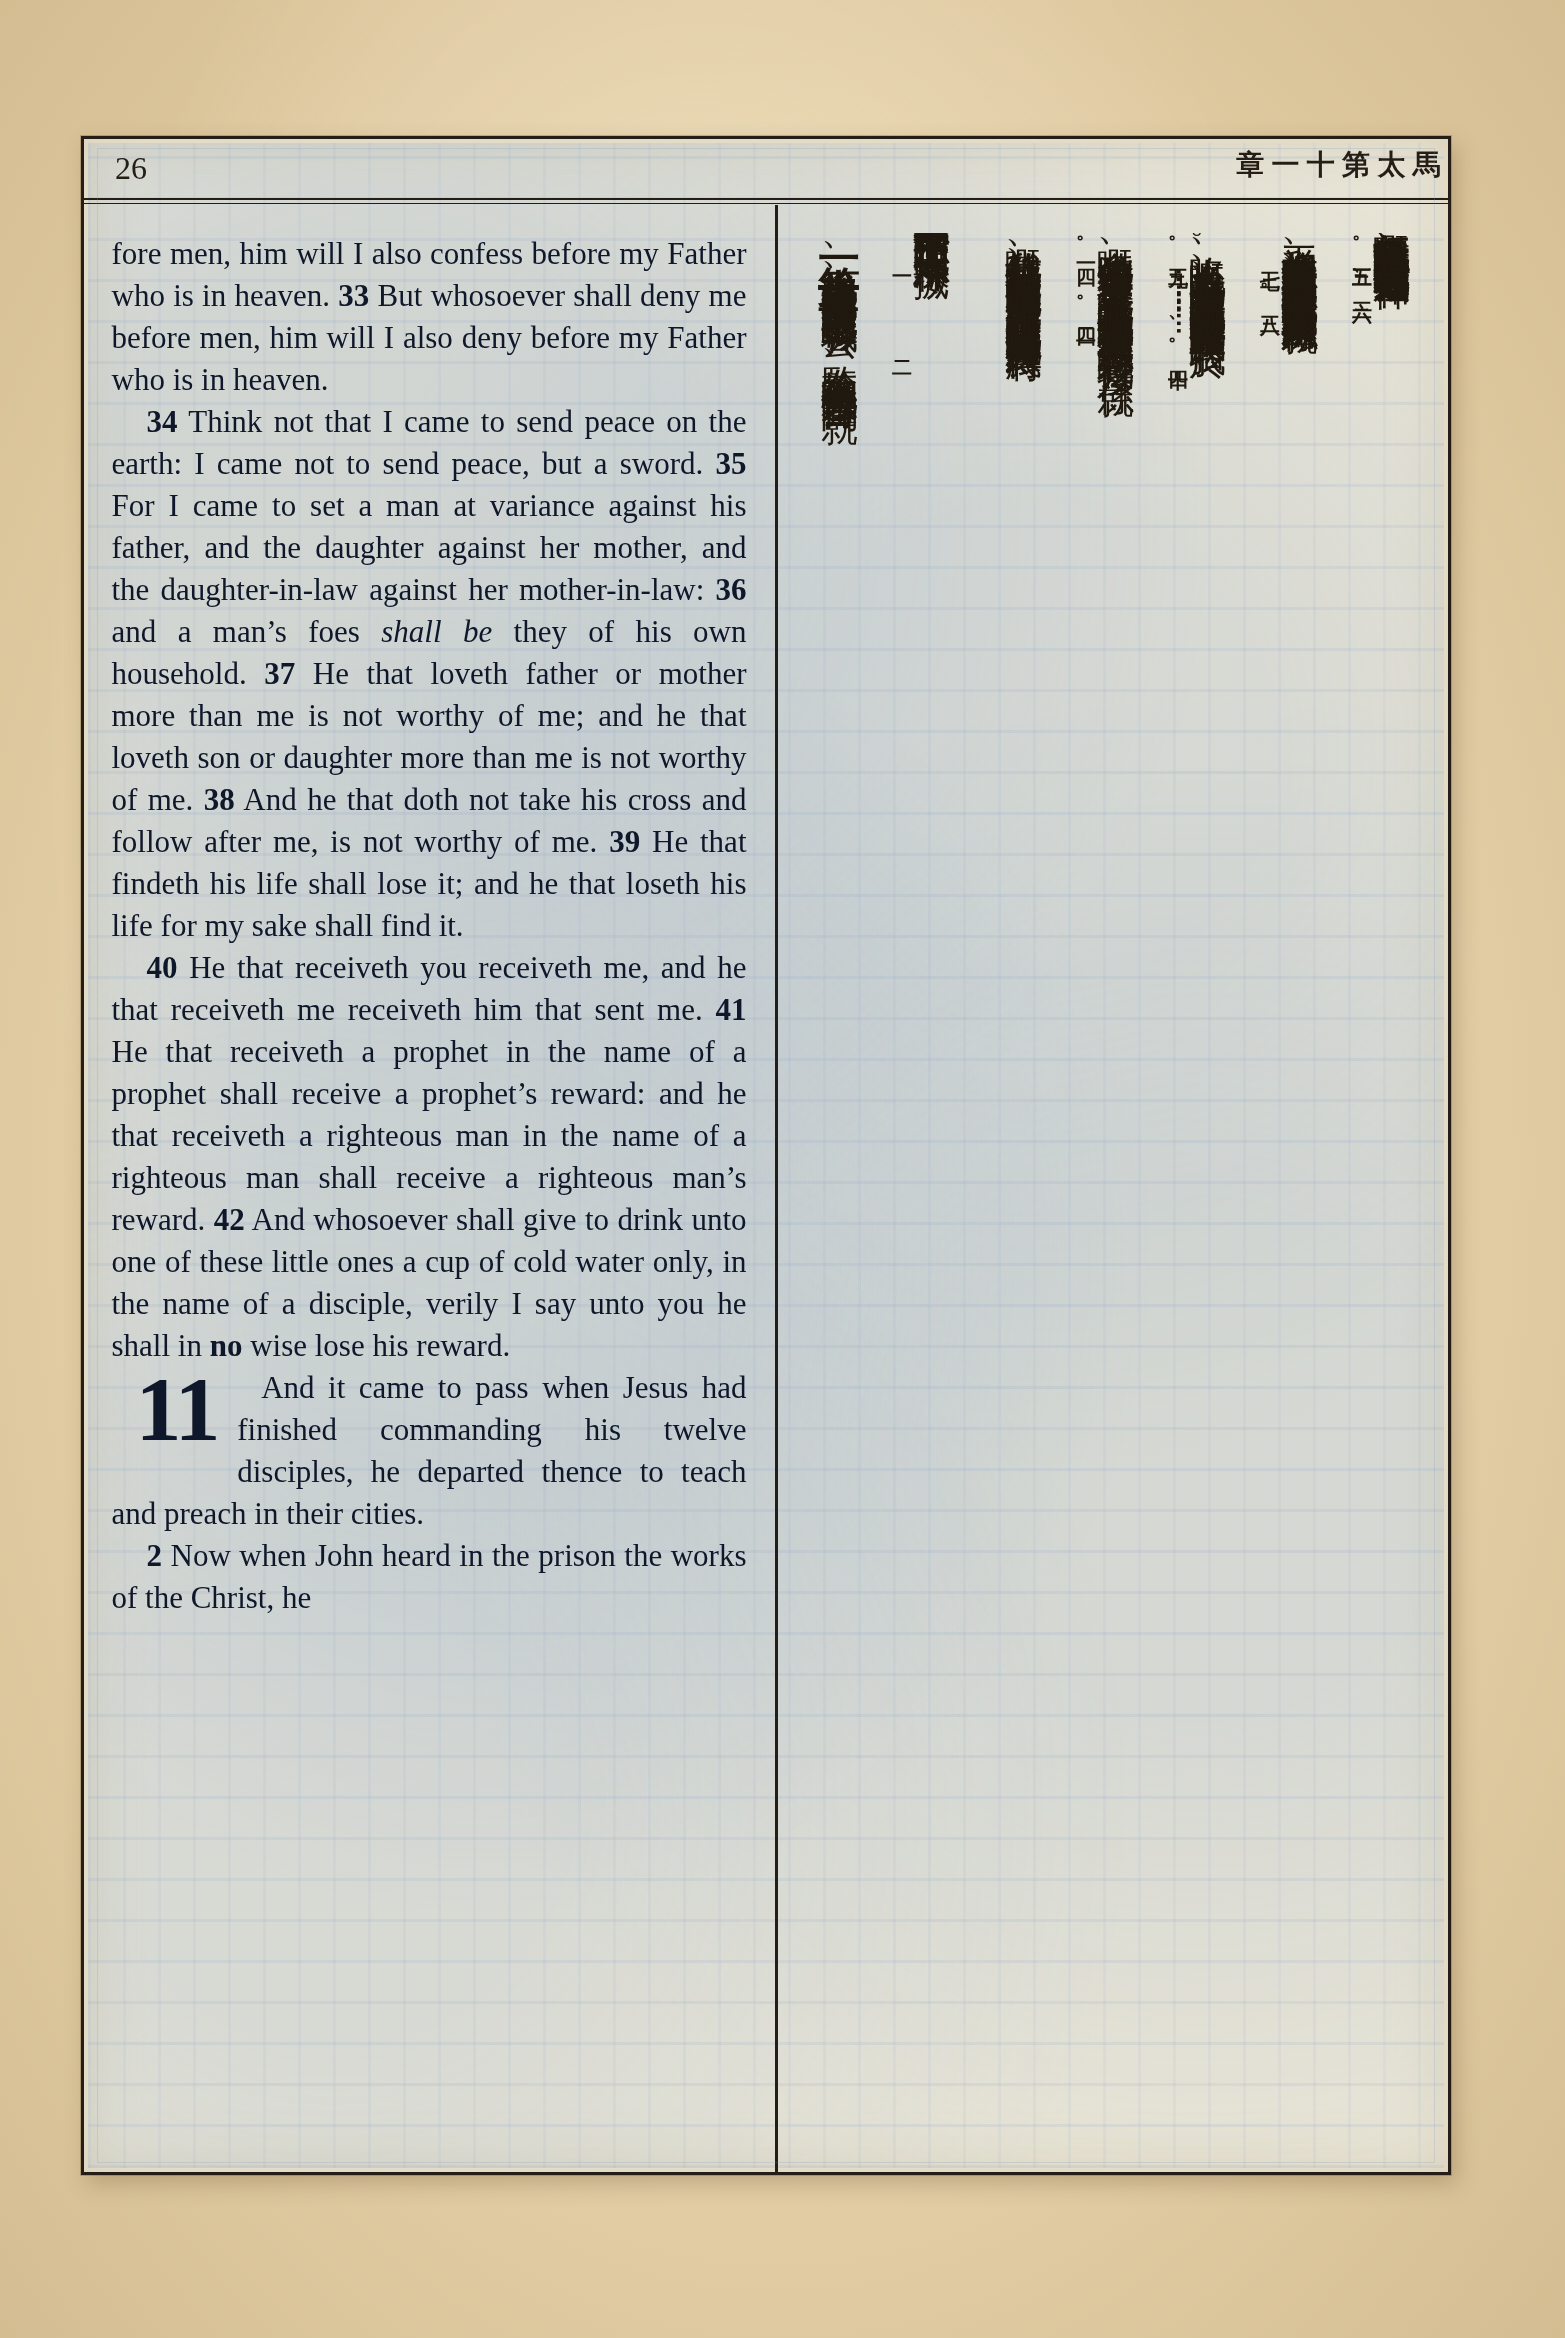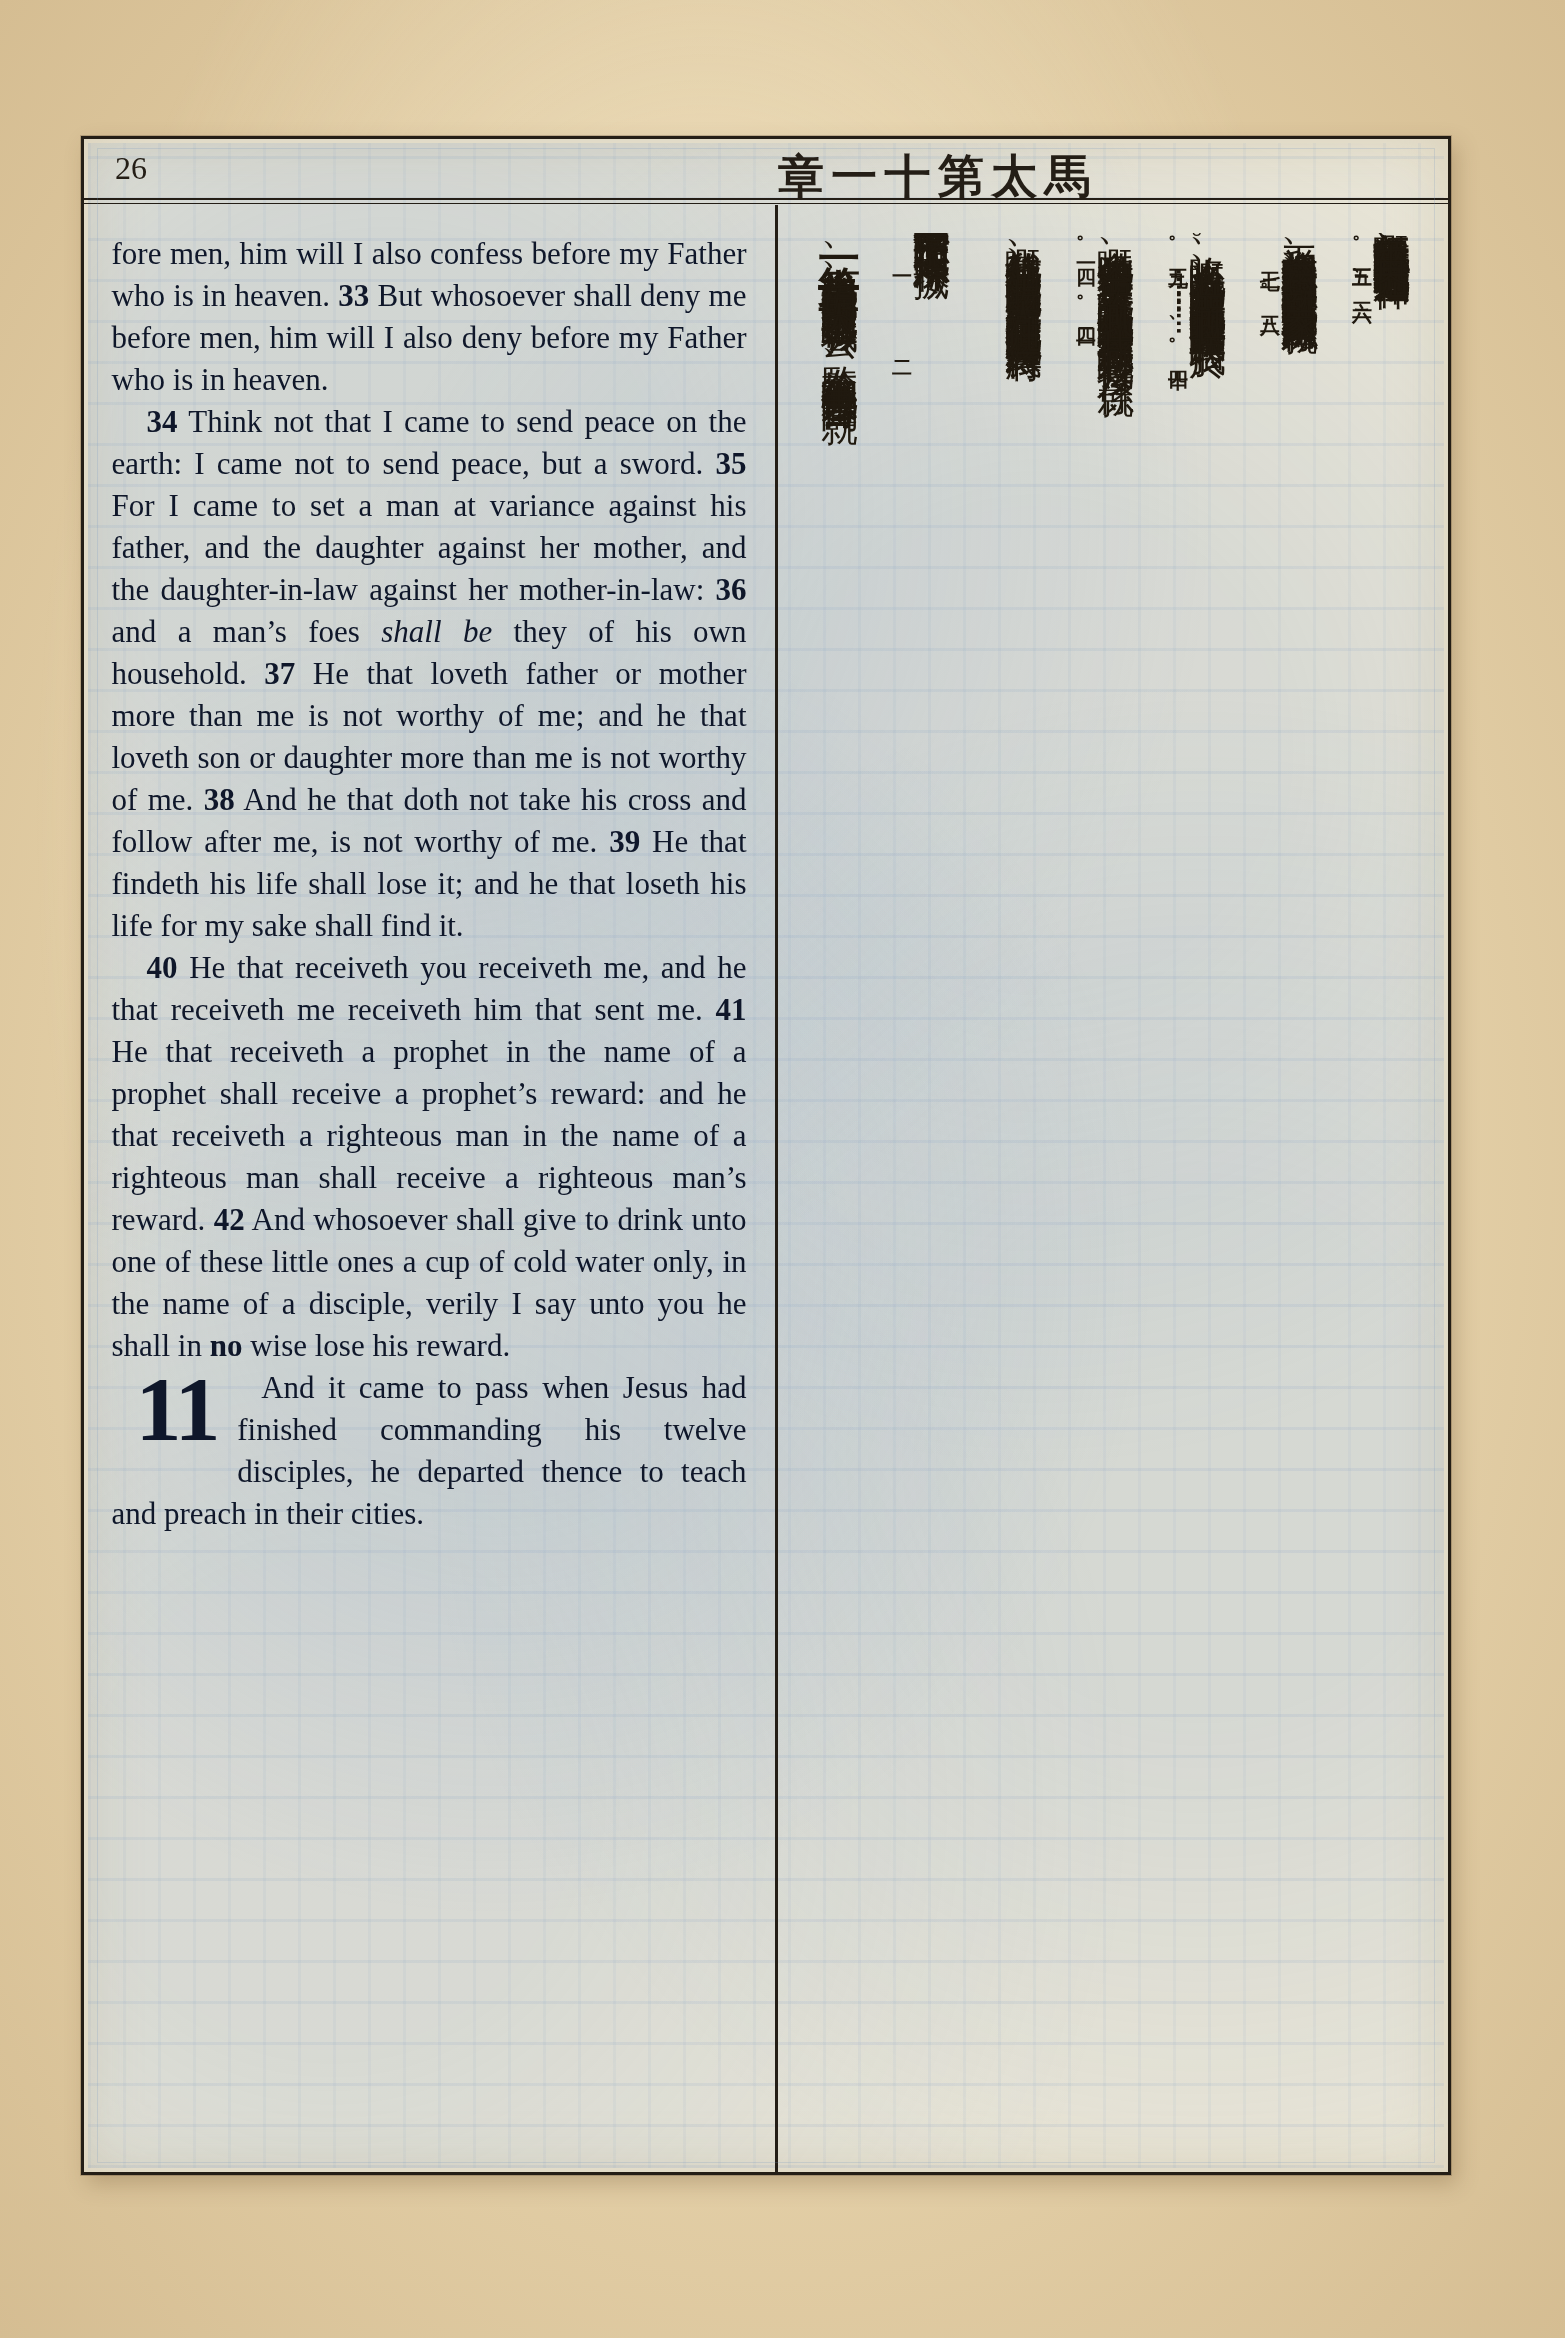--- a/index.html
+++ b/index.html
@@ -31,21 +31,21 @@
       repeating-linear-gradient(90deg, rgba(118,150,192,.08) 0 2.8px, rgba(0,0,0,0) 2.8px 35px);
   }
   .page::after{ 
     content:"";position:absolute;inset:9.2px 13px;border:1.8px solid rgba(118,150,192,.22);pointer-events:none;
   }
   
   .hdr{position:absolute;left:0;top:0;right:0;height:59px;border-bottom:2.8px solid #241e16;}
   .hdr-rule{position:absolute;left:0;top:64px;right:0;height:0;border-top:1.8px solid #241e16;}
   .pagenum{position:absolute;left:31px;top:11px;font-size:32px;color:#241e16;text-align:center;}
   .hdr-en{position:absolute;left:0;top:9.2px;width:691px;text-align:center;font-weight:bold;font-size:35px;letter-spacing:2.8px;color:#241e16;}
-  .hdr-zh{position:absolute;left:694px;top:7.3px;right:0;text-align:left;font-weight:600;font-size:46px;letter-spacing:7.3px;color:#241e16;font-family:"DejaVu Sans",sans-serif;}
+  .hdr-zh{position:absolute;left:694px;top:7.3px;right:0;text-align:right;font-weight:600;font-size:28px;letter-spacing:7.3px;color:#241e16;font-family:"DejaVu Sans",sans-serif;}
   
   .divider{position:absolute;left:691px;top:66px;bottom:0;width:2.8px;background:#241e16;}
   
   .en{
     position:absolute;left:27.5px;top:94px;width:635px;color:#0f172a;
     font-size:31px;line-height:42px;text-align:justify;
   }
   .en p{margin:0;}
   .en p.indent{text-indent:35px;}
   .vnum{font-weight:bold;}
@@ -81,20 +81,21 @@
   </div>
   <div class="hdr-rule"></div>
 
   <div class="divider"></div>
 
   <div class="en">
       <p class=""><span>fore men, him will I  also confess before my Father who is in heaven. </span><span class="vnum">33</span><span> But whosoever shall deny me before men, him will I also deny before my Father who is in heaven.</span></p>
       <p class="indent "><span class="vnum">34</span><span> Think not that I came to send peace on the earth: I came not to send peace, but a sword. </span><span class="vnum">35</span><span> For I came to set a man at variance against his father, and the daughter against her mother, and the daughter-in-law against her mother-in-law: </span><span class="vnum">36</span><span> and a man’s foes </span><span class="it">shall be</span><span> they of his own household. </span><span class="vnum">37</span><span> He that loveth father or mother more than me is not worthy of me; and he that loveth son or daughter more than me is not worthy of me. </span><span class="vnum">38</span><span> And he that doth not take his cross and follow after me, is not worthy of me. </span><span class="vnum">39</span><span> He that findeth his life shall lose it; and he that loseth his life for my sake shall find it.</span></p>
       <p class="indent "><span class="vnum">40</span><span> He that receiveth you receiveth me, and he that receiveth me receiveth him that sent me. </span><span class="vnum">41</span><span> He that receiveth a prophet in the name of a prophet shall receive a prophet’s reward: and he that receiveth a righteous man in the name of a righteous man shall receive a righteous man’s reward. </span><span class="vnum">42</span><span> And whosoever shall give to drink unto one of these little ones a cup of cold water only, in the name of a disciple, verily I say unto you he shall in </span><span class="vnum">no</span><span> wise lose his reward.</span></p>
       <p class="has-drop"><span class="dropcap">11</span><span>And it came to pass when Jesus had finished commanding his twelve disciples, he departed thence to teach and preach in their cities.</span></p>
+      <p class="indent "><span class="vnum">2</span><span> Now when John heard in the prison the works of the Christ, he</span></p>
     </div>
 
   <div class="zh">
       <div class="zh-col"><span class="zh-t">我亦在我天父面前承認佢</span><span class="zh-t">但凡在人面前唔承認我嘅、我亦在我天父面前唔承認佢</span><span class="zh-t">你哋不可以為我來、俾和平過世界、</span></div>
       <div class="zh-col"><span class="zh-t">我來唔係俾和平、乃係俾刀劍呀</span><span class="zh-ann">。三五</span><span class="zh-t">因為我來令、「人共父親生疏、女共母親生疏、媳婦共家婆生疏</span><span class="zh-ann">、三六</span><span class="zh-t">人嘅仇敵、就係自己本家</span></div>
       <div class="zh-col"><span class="zh-t">嘅人咯。」</span><span class="zh-ann">三七</span><span class="zh-t">愛父母多過愛我嘅、於我唔適宜呀、愛仔女多過愛我嘅、於我唔適宜呀</span><span class="zh-ann">。三八</span><span class="zh-t">唔孭起佢嘅十字架、來跟從我嘅、於我唔</span></div>
       <div class="zh-col"><span class="zh-t">適宜呀</span><span class="zh-ann">。三九</span><span class="zh-t">得倒佢生命嘅、就喪失佢生命、</span><span class="zh-ann">······、</span><span class="zh-t">為我嘅緣故、喪失佢生命嘅、就得倒佢生命</span><span class="zh-ann">······。四十</span><span class="zh-t">接待你哋嘅、就係接待我、接待我嘅、就係</span></div>
       <div class="zh-col"><span class="zh-t">接待打發我嘅</span><span class="zh-ann">。四一</span><span class="zh-t">接待先知、因為佢係先知嘅、將得先知所得嘅賞賜、接待義人、因為佢係義人嘅、將得義人所得嘅賞賜</span><span class="zh-ann">。四二</span><span class="zh-t">但凡</span></div>
       <div class="zh-col"><span class="zh-t">揻一杯凍水俾過呢的小子之中一個飲因為佢係我門徒嘅我實在話你哋知、個個人必定唔失佢嘅賞賜呀。</span></div>
       <div class="zh-col"><span class="zh-chap">第十一章</span><span class="zh-ann">一</span><span class="zh-t">耶穌吩咐十二門徒之後、就離開個處、去各城傳道敎訓人。○</span><span class="zh-ann">二</span><span class="zh-t">約翰在監、聞得基督所做嘅事、就</span></div>

